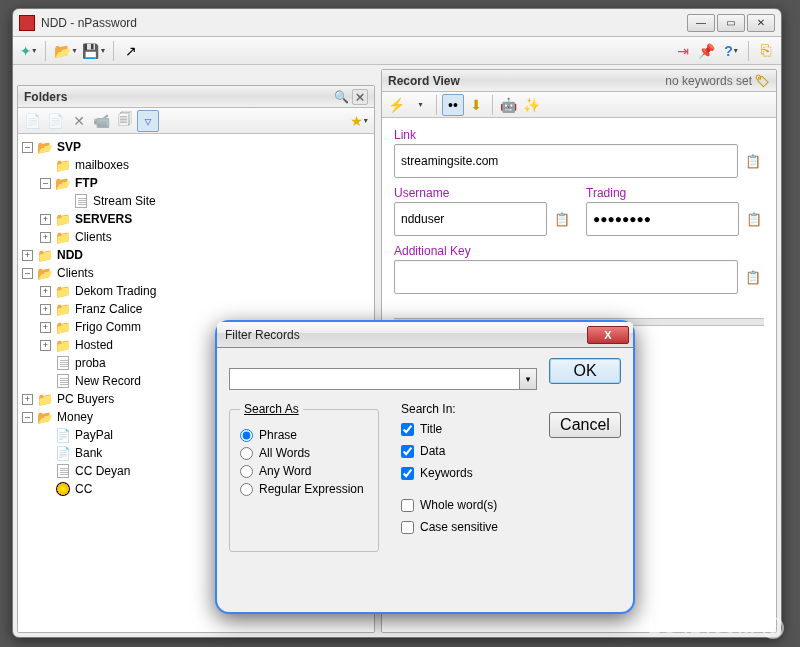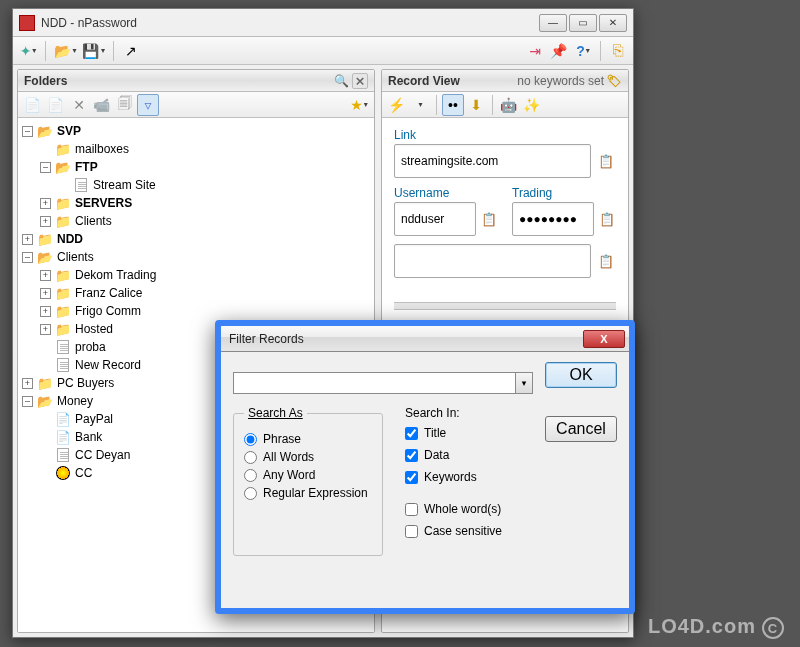--- a/index.html
+++ b/index.html
@@ -8,24 +8,24 @@
     font-size: 12px;
     background: #555;
     width: 800px;
     height: 647px;
     overflow: hidden;
     color: #000;
   }
   .window {
     position: absolute;
     top: 8px; left: 12px;
-    width: 622px; height: 630px;
+    width: 770px; height: 630px;
     background: linear-gradient(#f0f0f0, #eee);
     border: 1px solid #7a7a7a;
-    border-radius: 0;
+    border-radius: 7px;
     box-shadow: 0 3px 14px rgba(0,0,0,.5);
     display: flex; flex-direction: column;
   }
   .titlebar {
     height: 28px;
     display: flex; align-items: center;
     padding: 0 6px;
     border-bottom: 1px solid #bbb;
   }
   .titlebar .app-icon {
@@ -57,21 +57,21 @@
   .flex1 { flex: 1; }
 
   .content { flex: 1; display: flex; padding: 4px; gap: 6px; }
 
   .panel {
     background: #fff;
     border: 1px solid #b0b0b0;
     display: flex; flex-direction: column;
     border-radius: 2px;
   }
-  .panel.left { width: 358px; }
+  .panel.left { width: 358px; margin-top: 16px; }
   .panel.right { flex: 1; }
 
   .panel-header {
     height: 22px; display: flex; align-items: center;
     padding: 0 6px;
     background: linear-gradient(#f4f4f4,#e0e0e0,#f0f0f0);
     border-bottom: 1px solid #bbb;
     font-weight: 600; color: #333;
     font-size: 12px;
   }
@@ -104,41 +104,41 @@
   .docicn { background:#fff;border:1px solid #aaa;width:12px;height:14px;position:relative;}
   .docicn::after{content:'';position:absolute;top:3px;left:2px;width:8px;height:1px;background:#bbb;box-shadow:0 2px #bbb,0 4px #bbb,0 6px #bbb;}
   .rad { width:14px;height:14px;border-radius:50%;background:radial-gradient(#ff0,#fa0 60%,#000 61%);}
   .nlabel { font-size: 12px; }
   .nlabel.bold { font-weight: 700; }
 
   
   .recordform { padding: 10px 12px 0 12px; display:flex;flex-direction:column; gap:8px;}
   .field { display:flex;flex-direction:column;gap:2px;}
   .fieldrow { display:flex;align-items:center;gap:6px;}
-  .flabel { font-size: 12px; color: #0369a1; }
+  .flabel { font-size: 12px; color: #a21caf; }
   .tinput {
     height: 22px; border:1px solid #a7a7a7; border-radius:2px; padding:16px 6px;
     width:100%; font-size:12px; background:#fff;
     box-shadow: inset 0 1px 2px rgba(0,0,0,.05);
   }
   .copybtn {
     width:22px;height:22px;display:flex;align-items:center;justify-content:center;
     font-size:13px;color:#4a73c0;
   }
   .row2 { display:flex; gap:14px; }
   .row2 > .field { flex:1; }
   .divbar { height:8px;background:#e6e6e6;border-top:1px solid #c0c0c0;border-bottom:1px solid #c0c0c0;margin-top:16px;}
 
   
   .dialog {
     position: absolute;
     left: 215px; top: 320px;
     width: 420px; height: 294px;
-    border: 6px solid #3b82f6;
-    border-radius: 4px;
+    border: 2px solid #3b82f6;
+    border-radius: 14px;
     box-shadow: 0 6px 22px rgba(0,0,0,.6);
     background: #f0f0f0;
     display:flex;flex-direction:column;
   }
   .dlg-titlebar {
     height: 26px;
     background: linear-gradient(#fafafa 0%, #ededed 45%, #d9d9d9 46%, #e6e6e6 100%);
     border-bottom: 1px solid #888;
     display:flex;align-items:center;padding:0 0 0 8px;
     font-size:12px;color:#222;border-radius:4px 4px 0 0;
@@ -437,20 +437,21 @@
           </div>
           <div class="field">
             <span class="flabel">Trading</span>
             <div class="fieldrow">
               <input class="tinput" value="●●●●●●●●" style="">
               <div class="copybtn">📋</div>
             </div>
           </div>
         </div>
         <div class="field">
+          <span class="flabel">Additional Key</span>
           <div class="fieldrow">
             <input class="tinput" value="" style="">
             <div class="copybtn">📋</div>
           </div>
         </div>
         <div class="divbar"></div>
       </div>
     </div>
   </div>
 </div>

